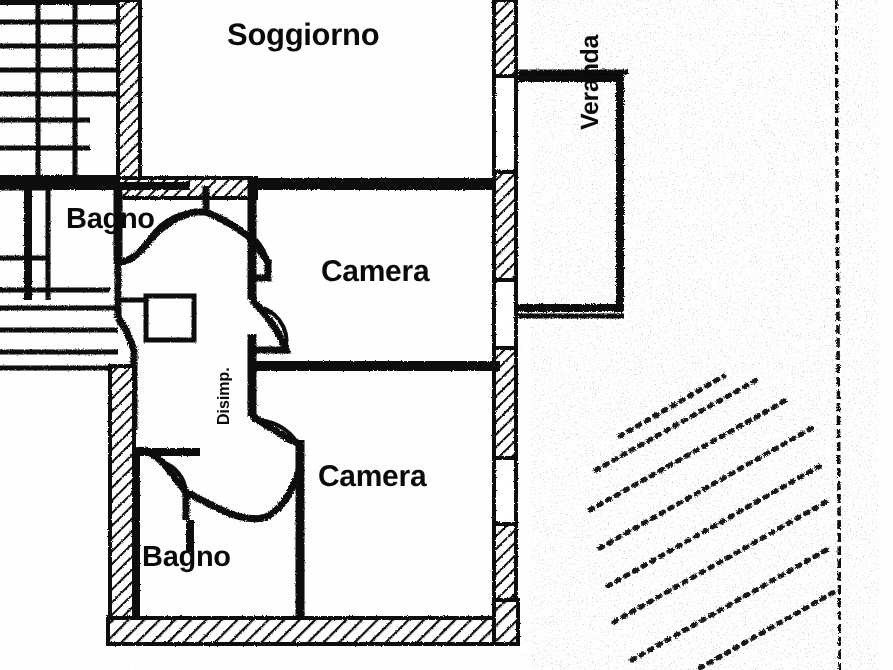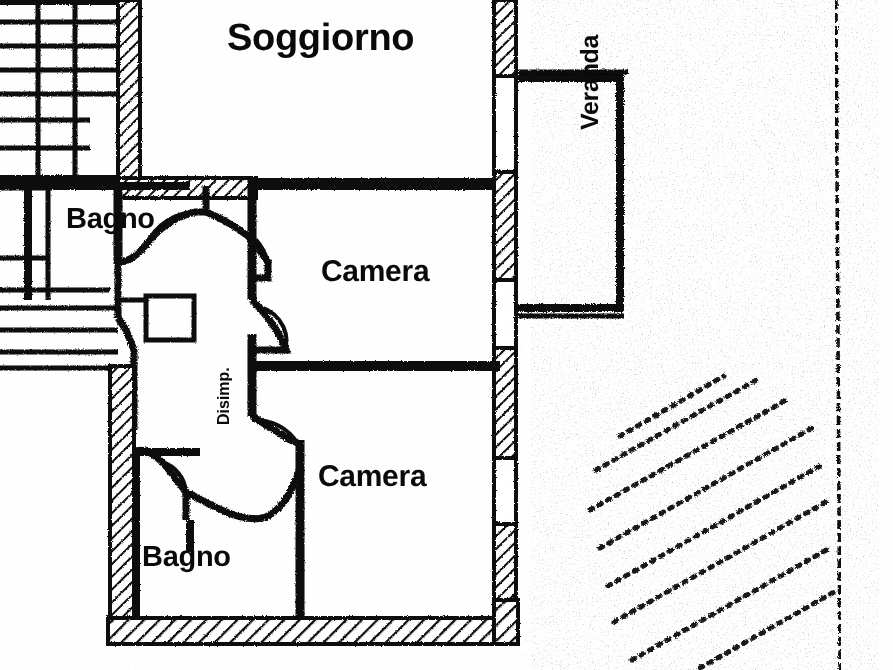--- a/index.html
+++ b/index.html
@@ -15,21 +15,21 @@
   .label{
     position:absolute;
     color:#0a0a0a;
     font-weight:bold;
     font-family:"Liberation Sans","DejaVu Sans",sans-serif;
     white-space:nowrap;
     letter-spacing:-0.3px;
     line-height:1;
     text-rendering:geometricPrecision;
   }
-  .lbl-soggiorno{left:227px;top:19px;font-size:38px;}
+  .lbl-soggiorno{left:227px;top:19px;font-size:31px;}
   .lbl-camera1{left:321px;top:257px;font-size:30px;}
   .lbl-camera2{left:318px;top:462px;font-size:30px;}
   .lbl-bagno1{left:66px;top:205px;font-size:29px;}
   .lbl-bagno2{left:142px;top:543px;font-size:29px;}
   .lbl-veranda{left:533px;top:110px;font-size:25px;
       transform:rotate(-90deg);transform-origin:left top;
       
   }
   .lbl-veranda-wrap{position:absolute;left:578px;top:130px;}
   .lbl-disimp{

